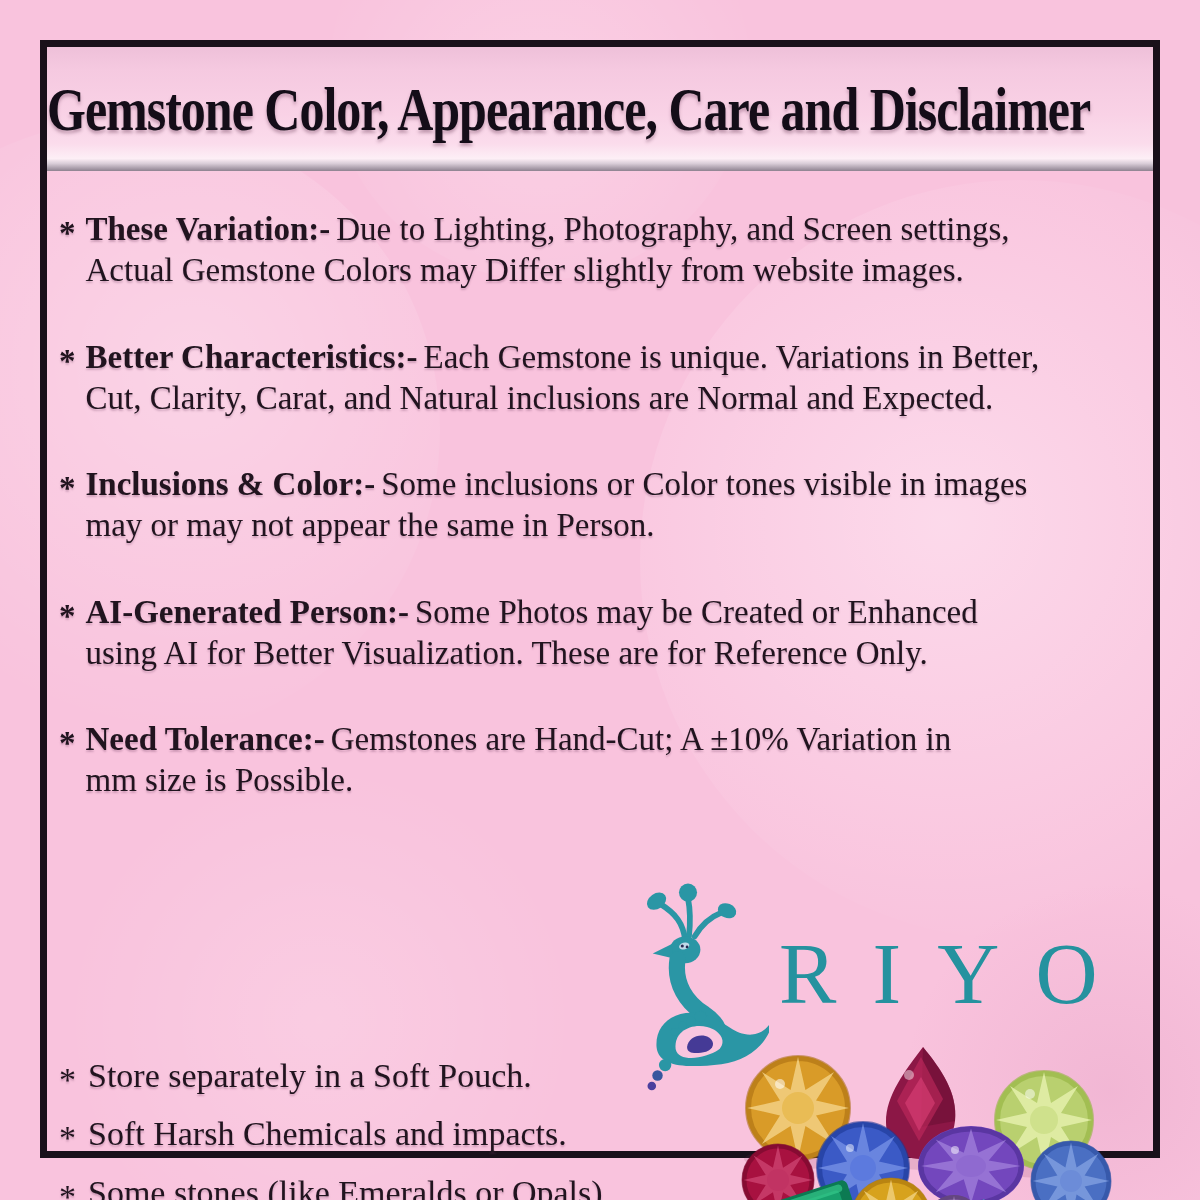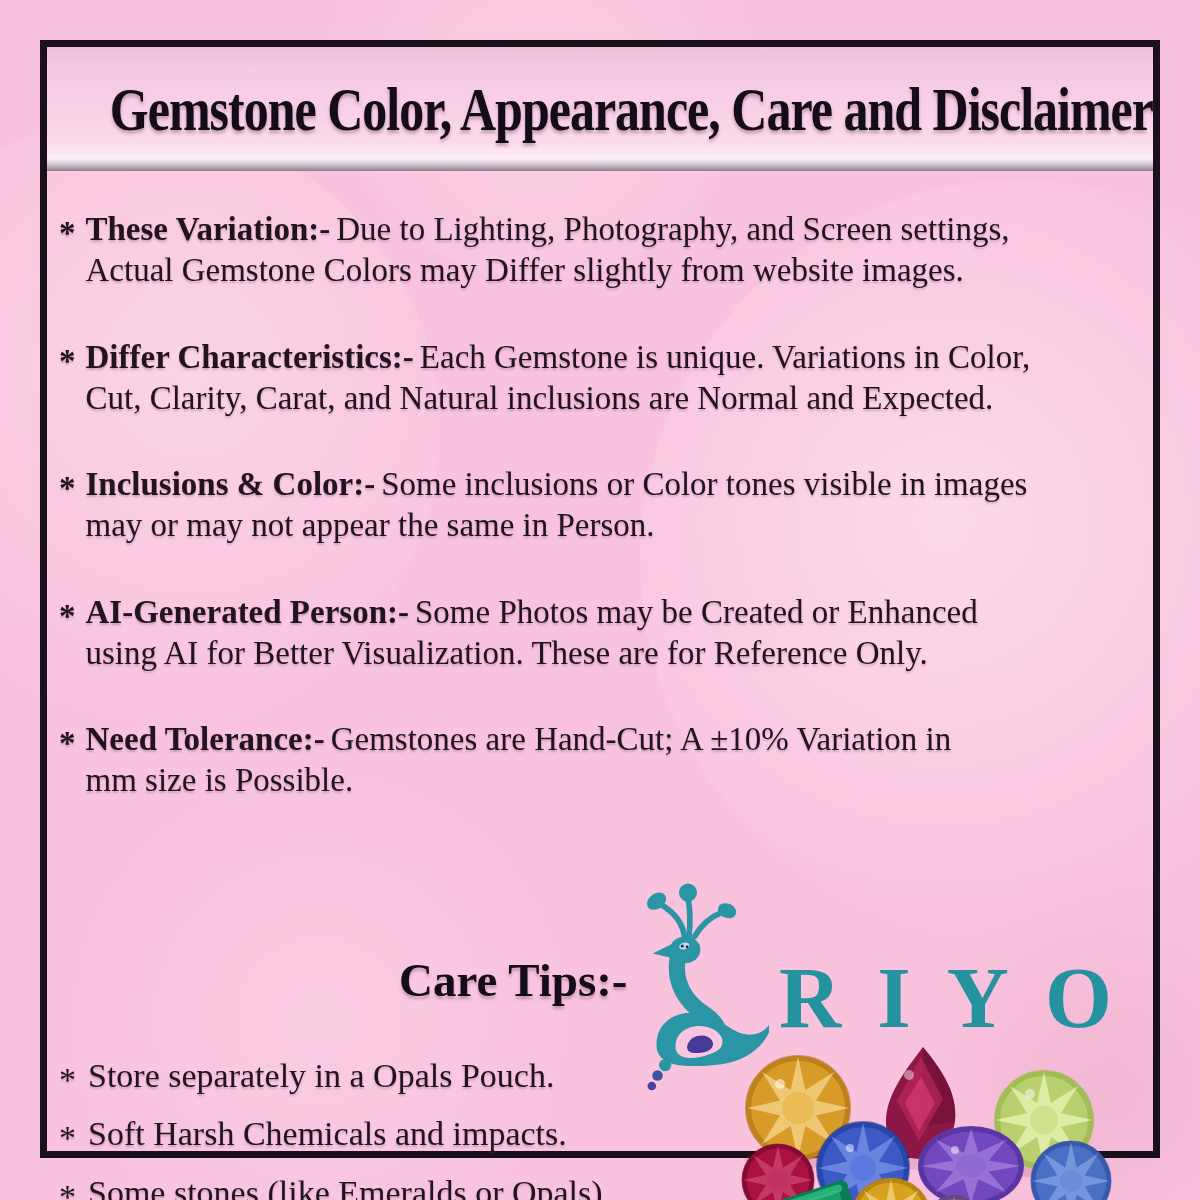--- a/index.html
+++ b/index.html
@@ -22,21 +22,21 @@
   .s5{left:900px;top:880px;width:420px;height:420px;
       background:radial-gradient(circle at 50% 50%, rgba(188,94,148,.12), rgba(188,94,148,0) 70%);}
 
   .frame{
     position:absolute;left:40px;top:40px;width:1120px;height:1118px;
     border:7px solid #19101a;box-sizing:border-box;
   }
   .titlebar{
     position:absolute;left:0;top:0;right:0;height:124px;
     background:linear-gradient(180deg,#eec0d9 0%,#f5c9e0 18%,#f9d2e6 55%,#fbdcec 78%,#fdeff6 90%,#d9cdd8 94%,#8e8290 100%);
-    display:flex;align-items:center;justify-content:flex-end;
+    display:flex;align-items:center;justify-content:flex-start;
   }
   .titlebar .t{
     font-weight:bold;font-size:50px;letter-spacing:-1px;
     transform:scaleY(1.22);transform-origin:center;
     color:#140d18;text-shadow:0 3px 3px rgba(90,40,70,.35);
     white-space:nowrap;
   }
   .content{position:absolute;left:0;top:124px;right:0;bottom:0;}
 
   .bullets{position:absolute;left:12px;right:10px;top:38px;}
@@ -47,22 +47,22 @@
   .bullet .btext b{margin-right:6px;}
   .bullet .btext span{white-space:pre-line;}
 
   .care-heading{
     position:absolute;left:352px;top:782px;font-size:47px;font-weight:bold;
     color:#140d18;text-shadow:0 3px 3px rgba(90,40,70,.32);
   }
   .brand{position:absolute;left:560px;top:702px;display:flex;align-items:flex-start;}
   .brand svg{display:block;}
   .brand-name{
-    font-size:86px;font-weight:bold;color:#25929f;letter-spacing:.42em;
-    margin-left:10px;margin-top:82px;line-height:1;
+    font-size:86px;font-weight:normal;color:#25929f;letter-spacing:.42em;
+    margin-left:10px;margin-top:58px;line-height:1;
   }
   .care-tips{position:absolute;left:12px;top:884px;width:710px;}
   .tip{display:flex;font-size:34px;line-height:1.22;margin-bottom:17px;
        text-shadow:0 2px 2px rgba(100,50,85,.28);}
   .tip .marker{flex:0 0 auto;margin-right:12px;position:relative;top:4px;}
   .tip .ttext{flex:1 1 auto;white-space:pre-line;}
 
   .gems{position:absolute;left:668px;top:866px;width:452px;height:240px;}
 </style>
 </head>
@@ -83,41 +83,40 @@
     <div class="content">
 
       <div class="bullets">
         <div class="bullet">
           <span class="marker">*</span>
           <div class="btext"><b>These Variation:-</b><span>Due to Lighting, Photography, and Screen settings,
 Actual Gemstone Colors may Differ slightly from website images.</span></div>
         </div>
         <div class="bullet">
           <span class="marker">*</span>
-          <div class="btext"><b>Differ Characteristics:-</b><span>Each Gemstone is unique. Variations in Color,
+          <div class="btext"><b>Better Characteristics:-</b><span>Each Gemstone is unique. Variations in Better,
 Cut, Clarity, Carat, and Natural inclusions are Normal and Expected.</span></div>
         </div>
         <div class="bullet">
           <span class="marker">*</span>
           <div class="btext"><b>Inclusions &amp; Color:-</b><span>Some inclusions or Color tones visible in images
 may or may not appear the same in Person.</span></div>
         </div>
         <div class="bullet">
           <span class="marker">*</span>
           <div class="btext"><b>AI-Generated Person:-</b><span>Some Photos may be Created or Enhanced
 using AI for Better Visualization. These are for Reference Only.</span></div>
         </div>
         <div class="bullet">
           <span class="marker">*</span>
           <div class="btext"><b>Need Tolerance:-</b><span>Gemstones are Hand-Cut; A ±10% Variation in
 mm size is Possible.</span></div>
         </div>
       </div>
 
-      <div class="care-heading">Care Tips:-</div>
 
       <div class="brand">
 
         <svg width="162" height="226" viewBox="0 0 170 236">
           <g fill="#2a96a5">
             <path d="M82,70 C80,52 72,42 56,32" stroke="#2a96a5" stroke-width="6" fill="none" stroke-linecap="round"></path>
             <ellipse cx="52" cy="29" rx="11" ry="8" transform="rotate(-35 52 29)"></ellipse>
             <path d="M86,66 C88,48 87,36 85,26" stroke="#2a96a5" stroke-width="6" fill="none" stroke-linecap="round"></path>
             <circle cx="85" cy="20" r="9.5"></circle>
             <path d="M92,66 C100,52 110,45 120,41" stroke="#2a96a5" stroke-width="6" fill="none" stroke-linecap="round"></path>
@@ -146,21 +145,21 @@
           <circle cx="61" cy="201" r="6.5" fill="#2a96a5"></circle>
           <circle cx="53" cy="212" r="5.5" fill="#37579e"></circle>
           <circle cx="47" cy="223" r="4.5" fill="#4b3f9e"></circle>
         </svg>
         <span class="brand-name">RIYO</span>
       </div>
 
       <div class="care-tips">
         <div class="tip">
           <span class="marker">*</span>
-          <span class="ttext">Store separately in a Opals Pouch.</span>
+          <span class="ttext">Store separately in a Soft Pouch.</span>
         </div>
         <div class="tip">
           <span class="marker">*</span>
           <span class="ttext">Soft Harsh Chemicals and impacts.</span>
         </div>
         <div class="tip">
           <span class="marker">*</span>
           <span class="ttext">Some stones (like Emeralds or Opals)
 may Need Oiling or special care over time.</span>
         </div>

